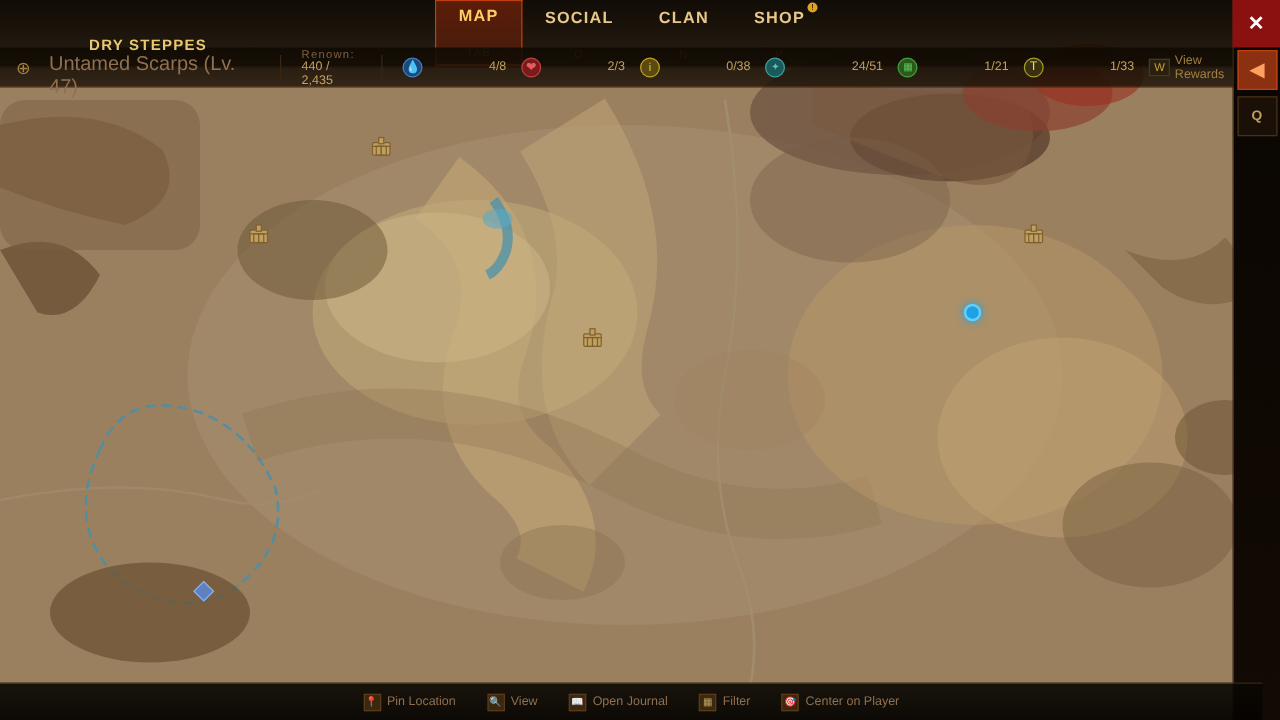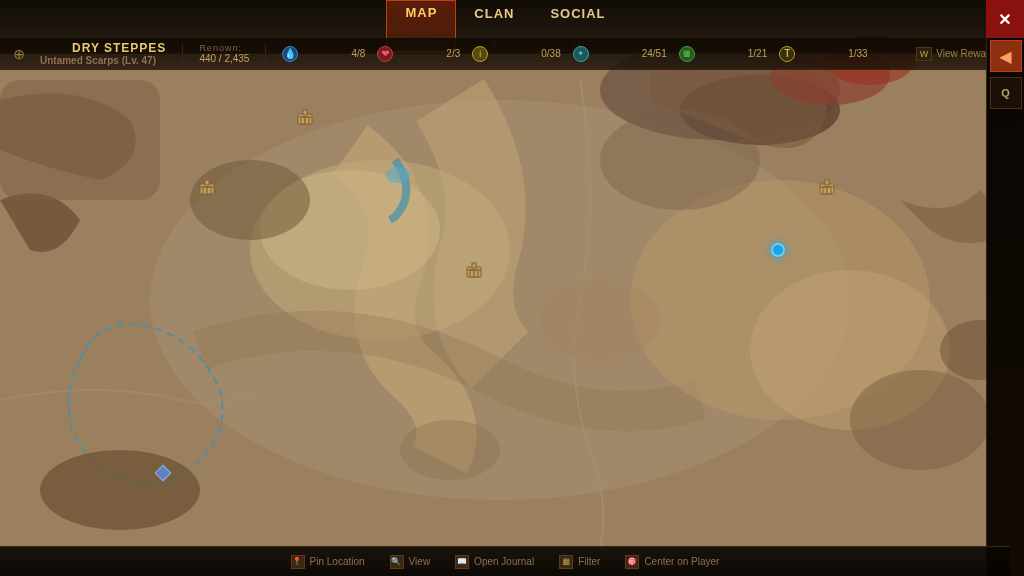--- a/index.html
+++ b/index.html
@@ -129,23 +129,22 @@
 
     .location-name {
       font-size: 12px;
       font-weight: bold;
       color: #e8c870;
       letter-spacing: 1px;
       padding-left: 32px;
     }
 
     .location-sub {
-      font-size: 10px;
+      font-size: 16px;
       color: #907050;
-      font-weight: bold;
     }
 
     .location-divider {
       width: 1px;
       height: 20px;
       background: #3a2510;
       margin: 0 4px;
     }
 
     .renown-section {
@@ -306,26 +305,31 @@
 </head>
 <body>
 
 <div id="top-nav">
   <div class="nav-tabs">
     <div class="nav-tab map-tab">
       <span class="nav-tab-label">MAP</span>
       <span class="nav-tab-key">TAB</span>
     </div>
     <div class="nav-tab">
+      <span class="nav-tab-label">SOCIAL</span>
+      <span class="nav-tab-key">O</span>
+    </div>
+    <div class="nav-tab">
       <span class="nav-tab-label">CLAN</span>
       <span class="nav-tab-key">N</span>
     </div>
-    <div class="nav-tab">
-      <span class="nav-tab-label">SOCIAL</span>
-      <span class="nav-tab-key">O</span>
+    <div class="nav-tab" style="position:relative;">
+      <span class="nav-tab-label">SHOP</span>
+      <span class="nav-tab-key">P</span>
+      <span style="position:absolute;top:2px;right:8px;width:8px;height:8px;background:#e0a020;border-radius:50%;font-size:7px;color:#000;display:flex;align-items:center;justify-content:center;">!</span>
     </div>
   </div>
 </div>
 
 <button id="close-btn">
   <span style="color:#fff;font-size:16px;font-weight:bold;">✕</span>
 </button>
 
 <div id="location-bar">
   <span class="location-icon">⊕</span>

